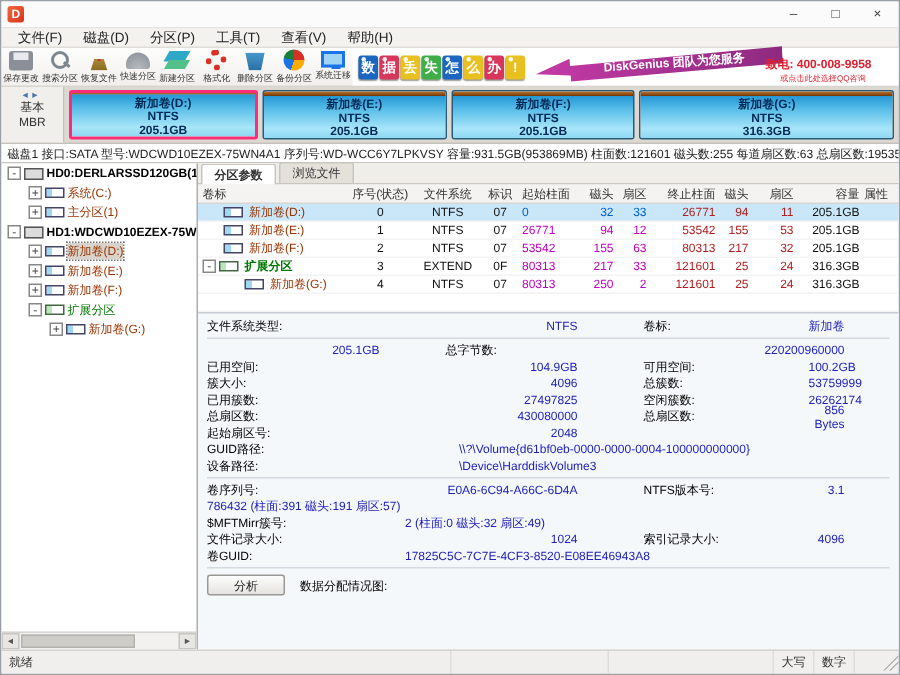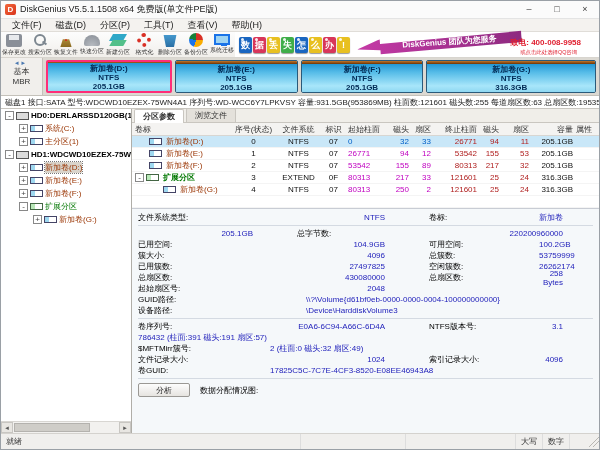--- a/index.html
+++ b/index.html
@@ -131,21 +131,20 @@
   .sseg.small { width:27px; justify-content:center; }
   .grip { margin-left:auto; width:10px; height:10px; background:linear-gradient(135deg,transparent 50%,#b8b6b2 50% 55%,transparent 55% 70%,#b8b6b2 70% 75%,transparent 75%); }
 </style>
 </head>
 <body>
 
 <div id="app">
 
   <div class="titlebar">
     <div class="appicon">D</div>
-    <div class="title-text">DiskGenius V5.5.1.1508 x64 免费版(单文件PE版)</div>
     <div class="winbtns">
       <div class="winbtn">–</div>
       <div class="winbtn">□</div>
       <div class="winbtn">×</div>
     </div>
   </div>
 
   <div class="menubar" id="menubar">
       <span class="menu-item">文件(F)</span>
       <span class="menu-item">磁盘(D)</span>
@@ -373,21 +372,21 @@
             <div class="trow">
               <div class="cell colname" style="padding-left: 17px;">
                 <span class="ticon ticon-part"></span>
                 <span class="nm part">新加卷(F:)</span>
               </div>
               <div class="cell colseq">2</div>
               <div class="cell colfs">NTFS</div>
               <div class="cell colid">07</div>
               <div class="cell colsc vstart">53542</div>
               <div class="cell colsh vstart">155</div>
-              <div class="cell colss vstart">89</div>
+              <div class="cell colss vstart">63</div>
               <div class="cell colec vend">80313</div>
               <div class="cell coleh vend">217</div>
               <div class="cell coles vend">32</div>
               <div class="cell colcap">205.1GB</div>
               <div class="cell colattr"></div>
             </div>
             <div class="trow">
               <div class="cell colname" style="padding-left: 3px;">
                 <span class="tbox">-</span>
                 <span class="ticon ticon-ext"></span>
@@ -454,21 +453,21 @@
             <div class="drow">
               <div class="dlabel">已用簇数:</div>
               <div class="dval">27497825</div>
               <div class="dlabel2">空闲簇数:</div>
               <div class="dval2">26262174</div>
             </div>
             <div class="drow">
               <div class="dlabel">总扇区数:</div>
               <div class="dval">430080000</div>
               <div class="dlabel2">总扇区数:</div>
-              <div class="dval2">258 Bytes</div>
+              <div class="dval2">856 Bytes</div>
             </div>
             <div class="drow">
               <div class="dlabel">起始扇区号:</div>
               <div class="dval">2048</div>
             </div>
             <div class="drow">
               <div class="dlabel">GUID路径:</div>
               <div class="dwide path">\\?\Volume{d61bf0eb-0000-0000-0004-100000000000}</div>
             </div>
             <div class="drow">

